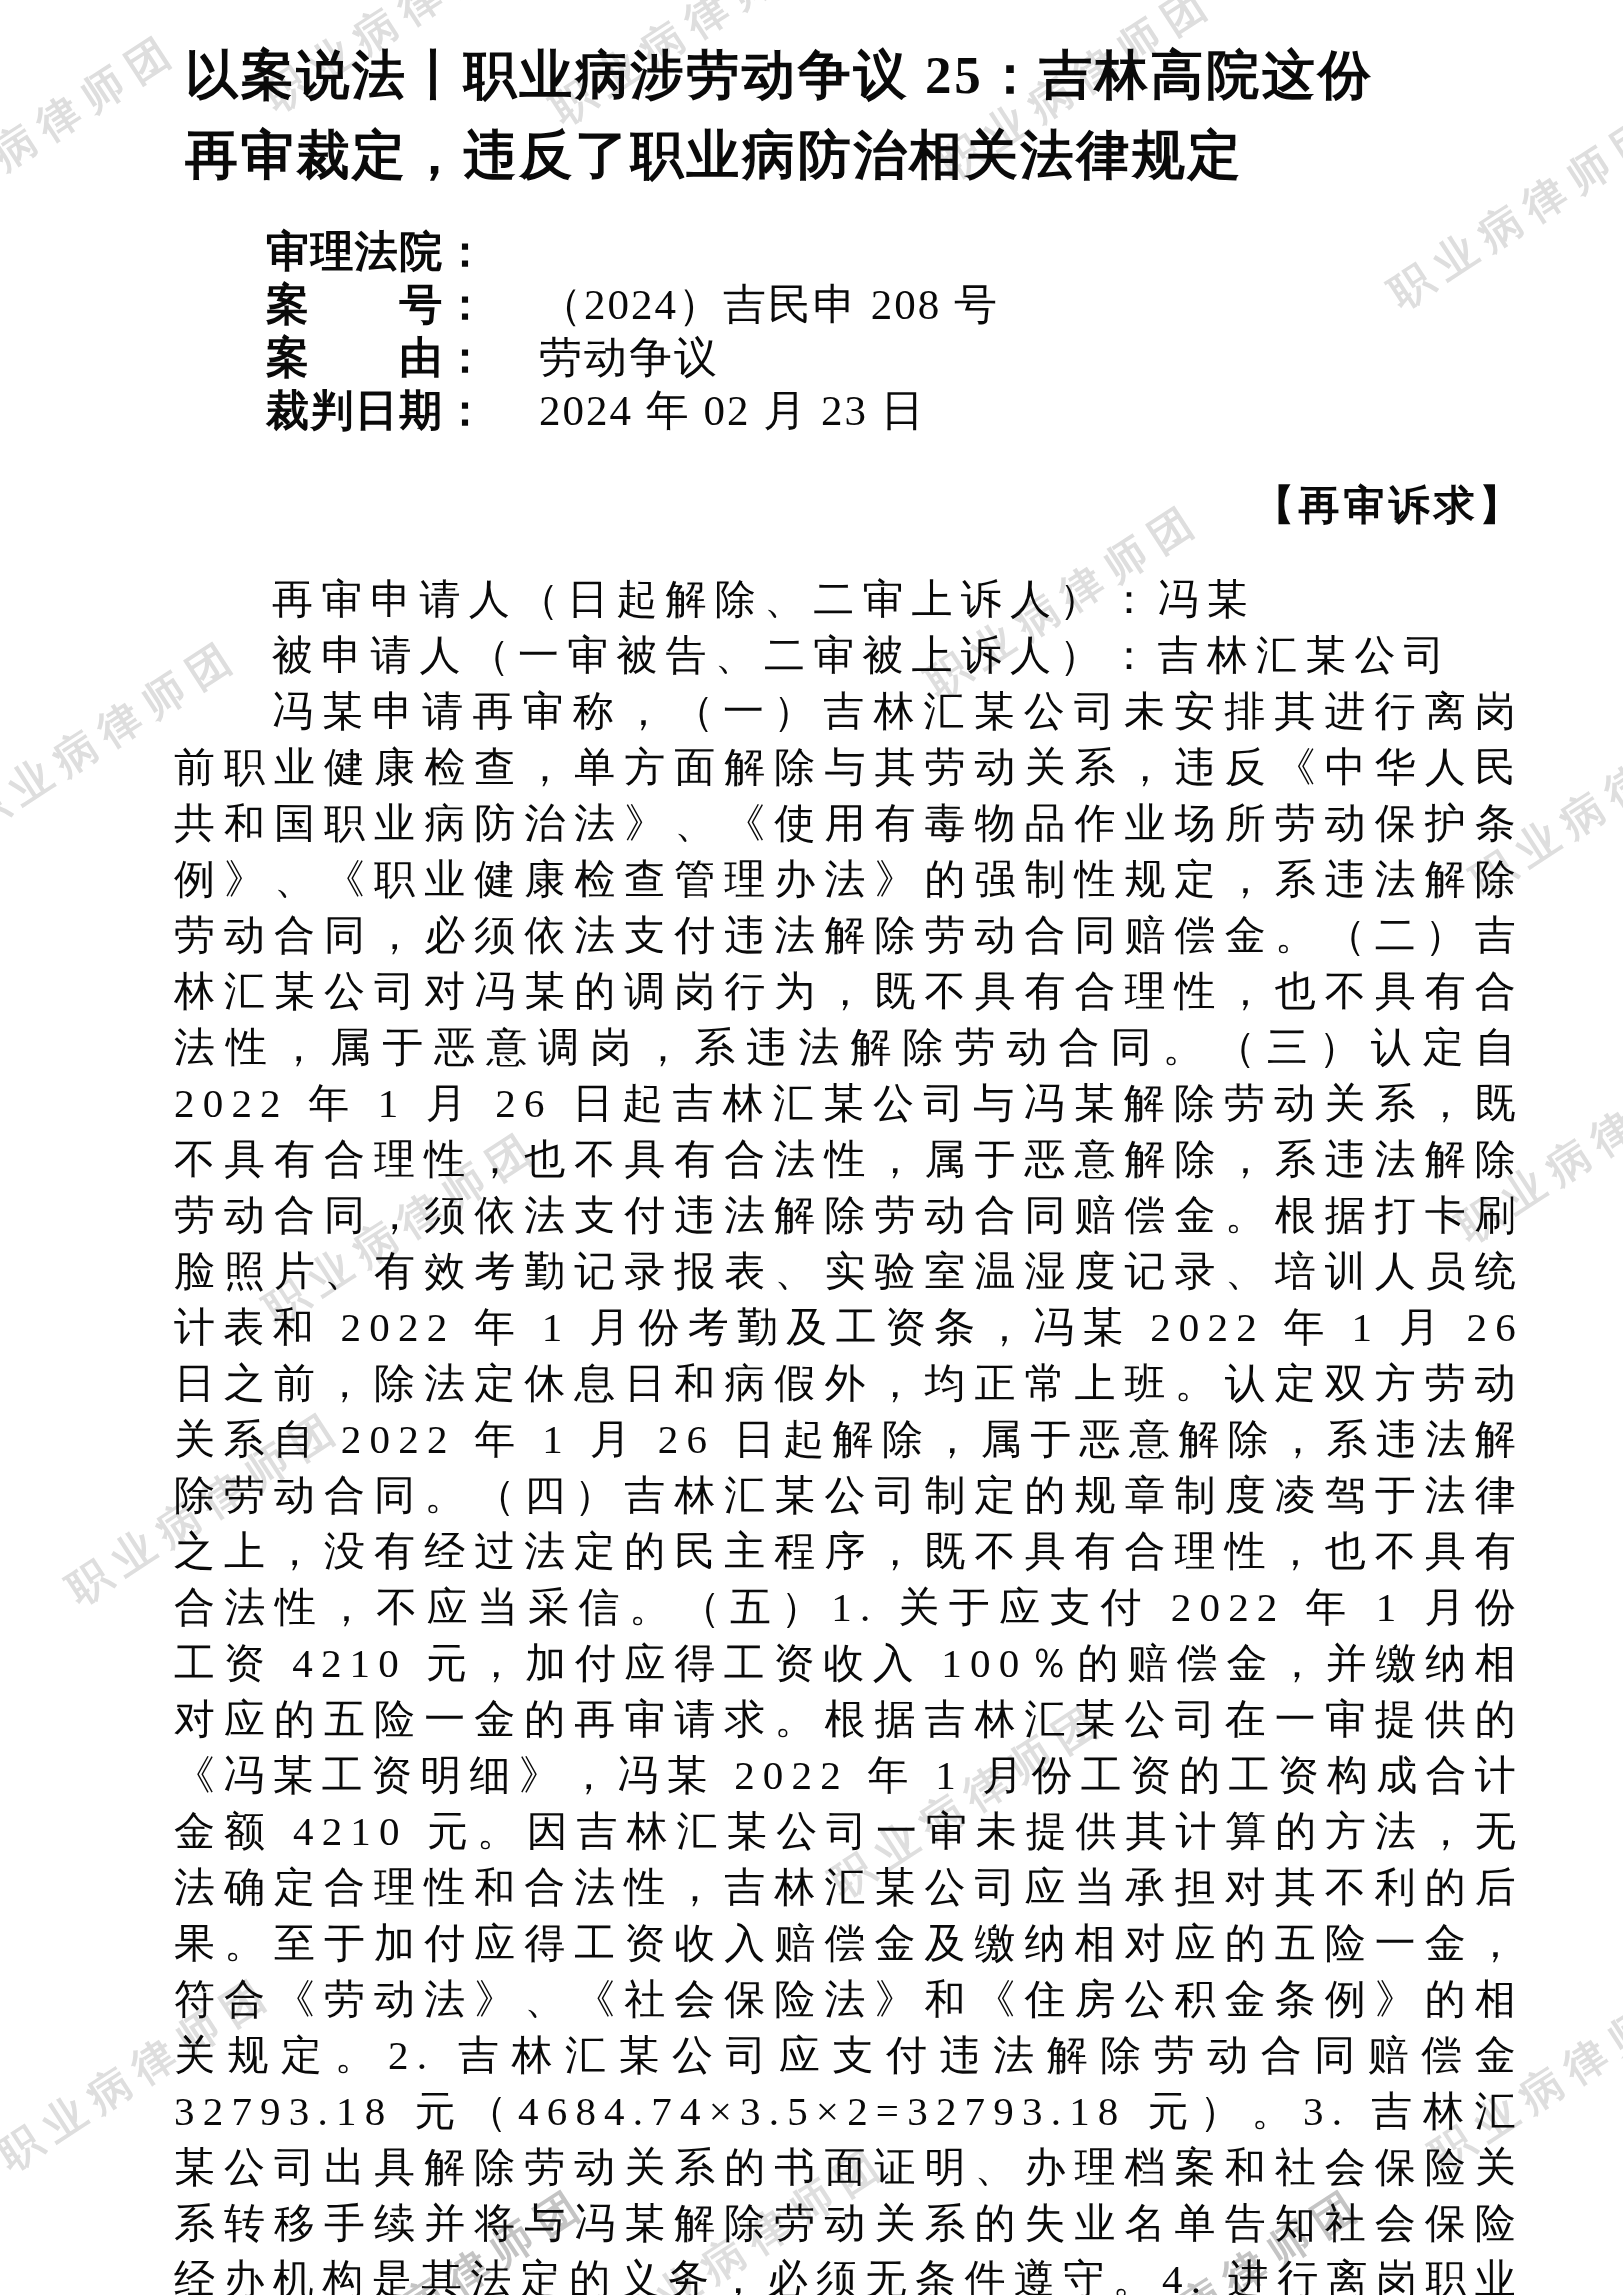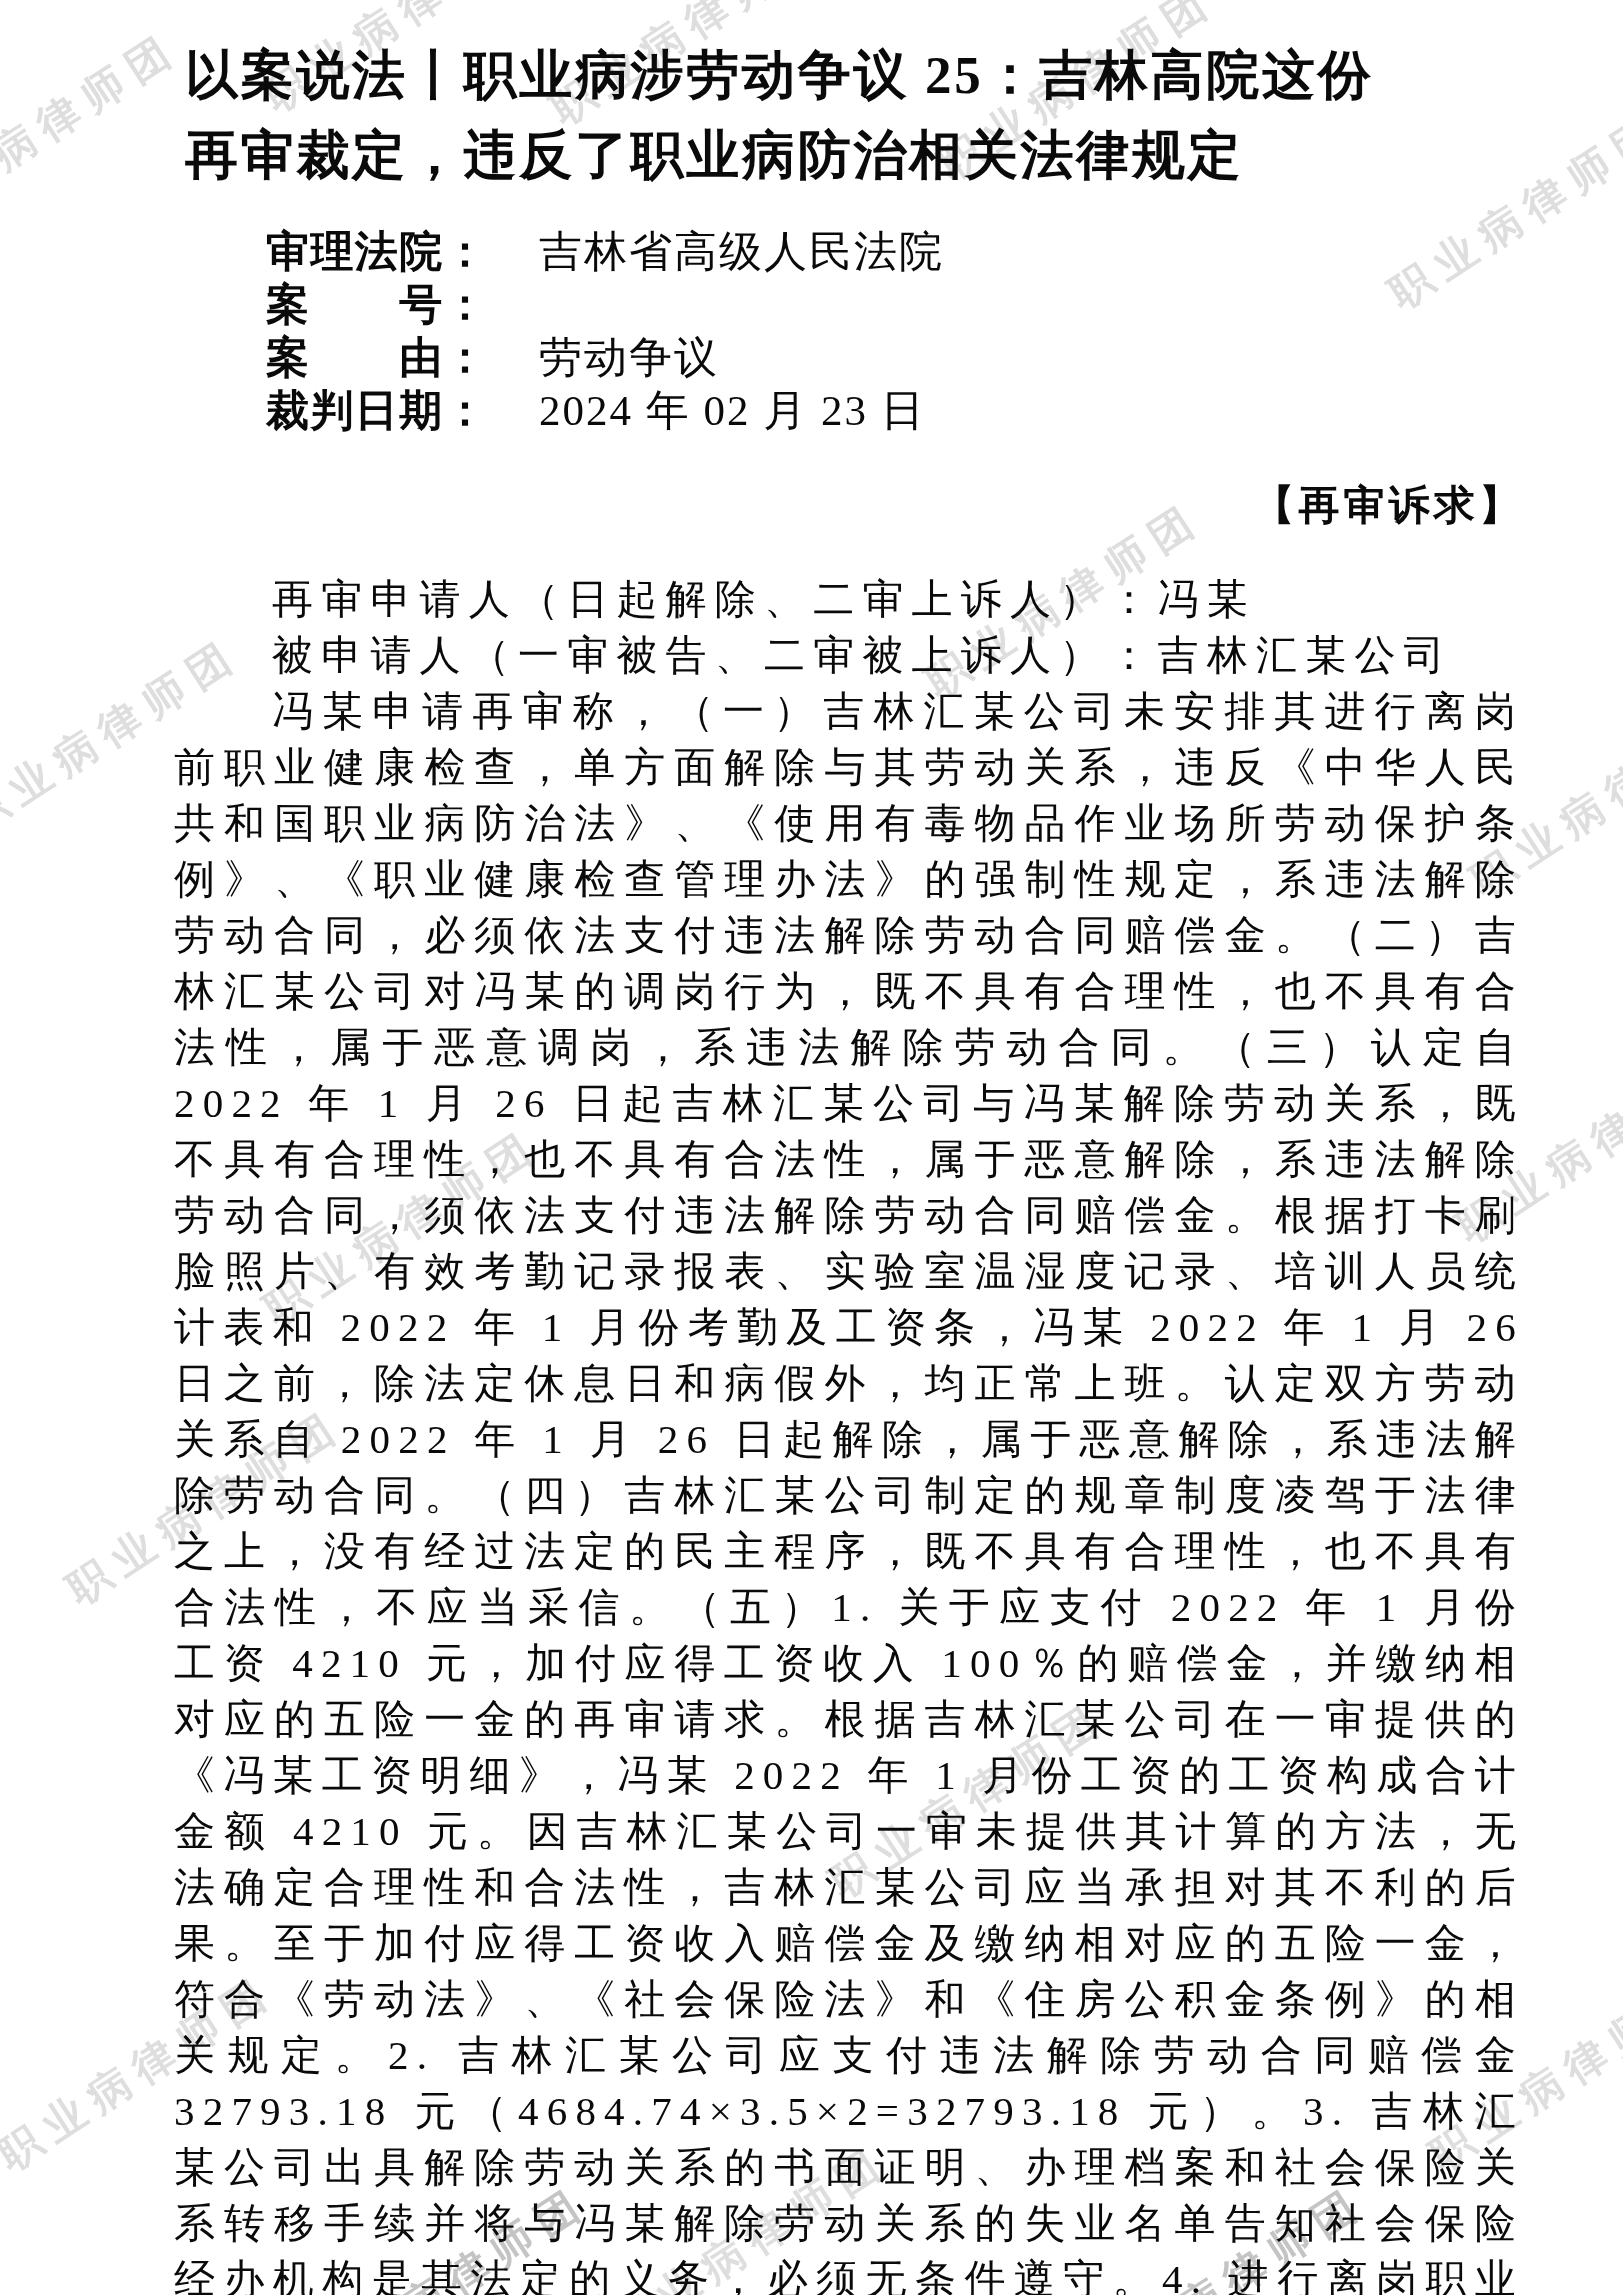--- a/index.html
+++ b/index.html
@@ -89,24 +89,24 @@
       <div class="wm light" style="left: 1568px; top: 2073px;">职业病律师团</div>
     </div>
   <div class="content">
     <h1 class="title" id="title">
         <div class="title-line">以案说法丨职业病涉劳动争议 25：吉林高院这份</div>
         <div class="title-line">再审裁定，违反了职业病防治相关法律规定</div>
       </h1>
     <div class="meta" id="meta">
         <div class="meta-row">
           <span class="meta-label">审理法院：</span>
-          <span class="meta-value">吉林省高级人民法院</span>
         </div>
         <div class="meta-row">
           <span class="meta-label">案　　号：</span>
+          <span class="meta-value">（2024）吉民申 208 号</span>
         </div>
         <div class="meta-row">
           <span class="meta-label">案　　由：</span>
           <span class="meta-value">劳动争议</span>
         </div>
         <div class="meta-row">
           <span class="meta-label">裁判日期：</span>
           <span class="meta-value">2024 年 02 月 23 日</span>
         </div>
       </div>

